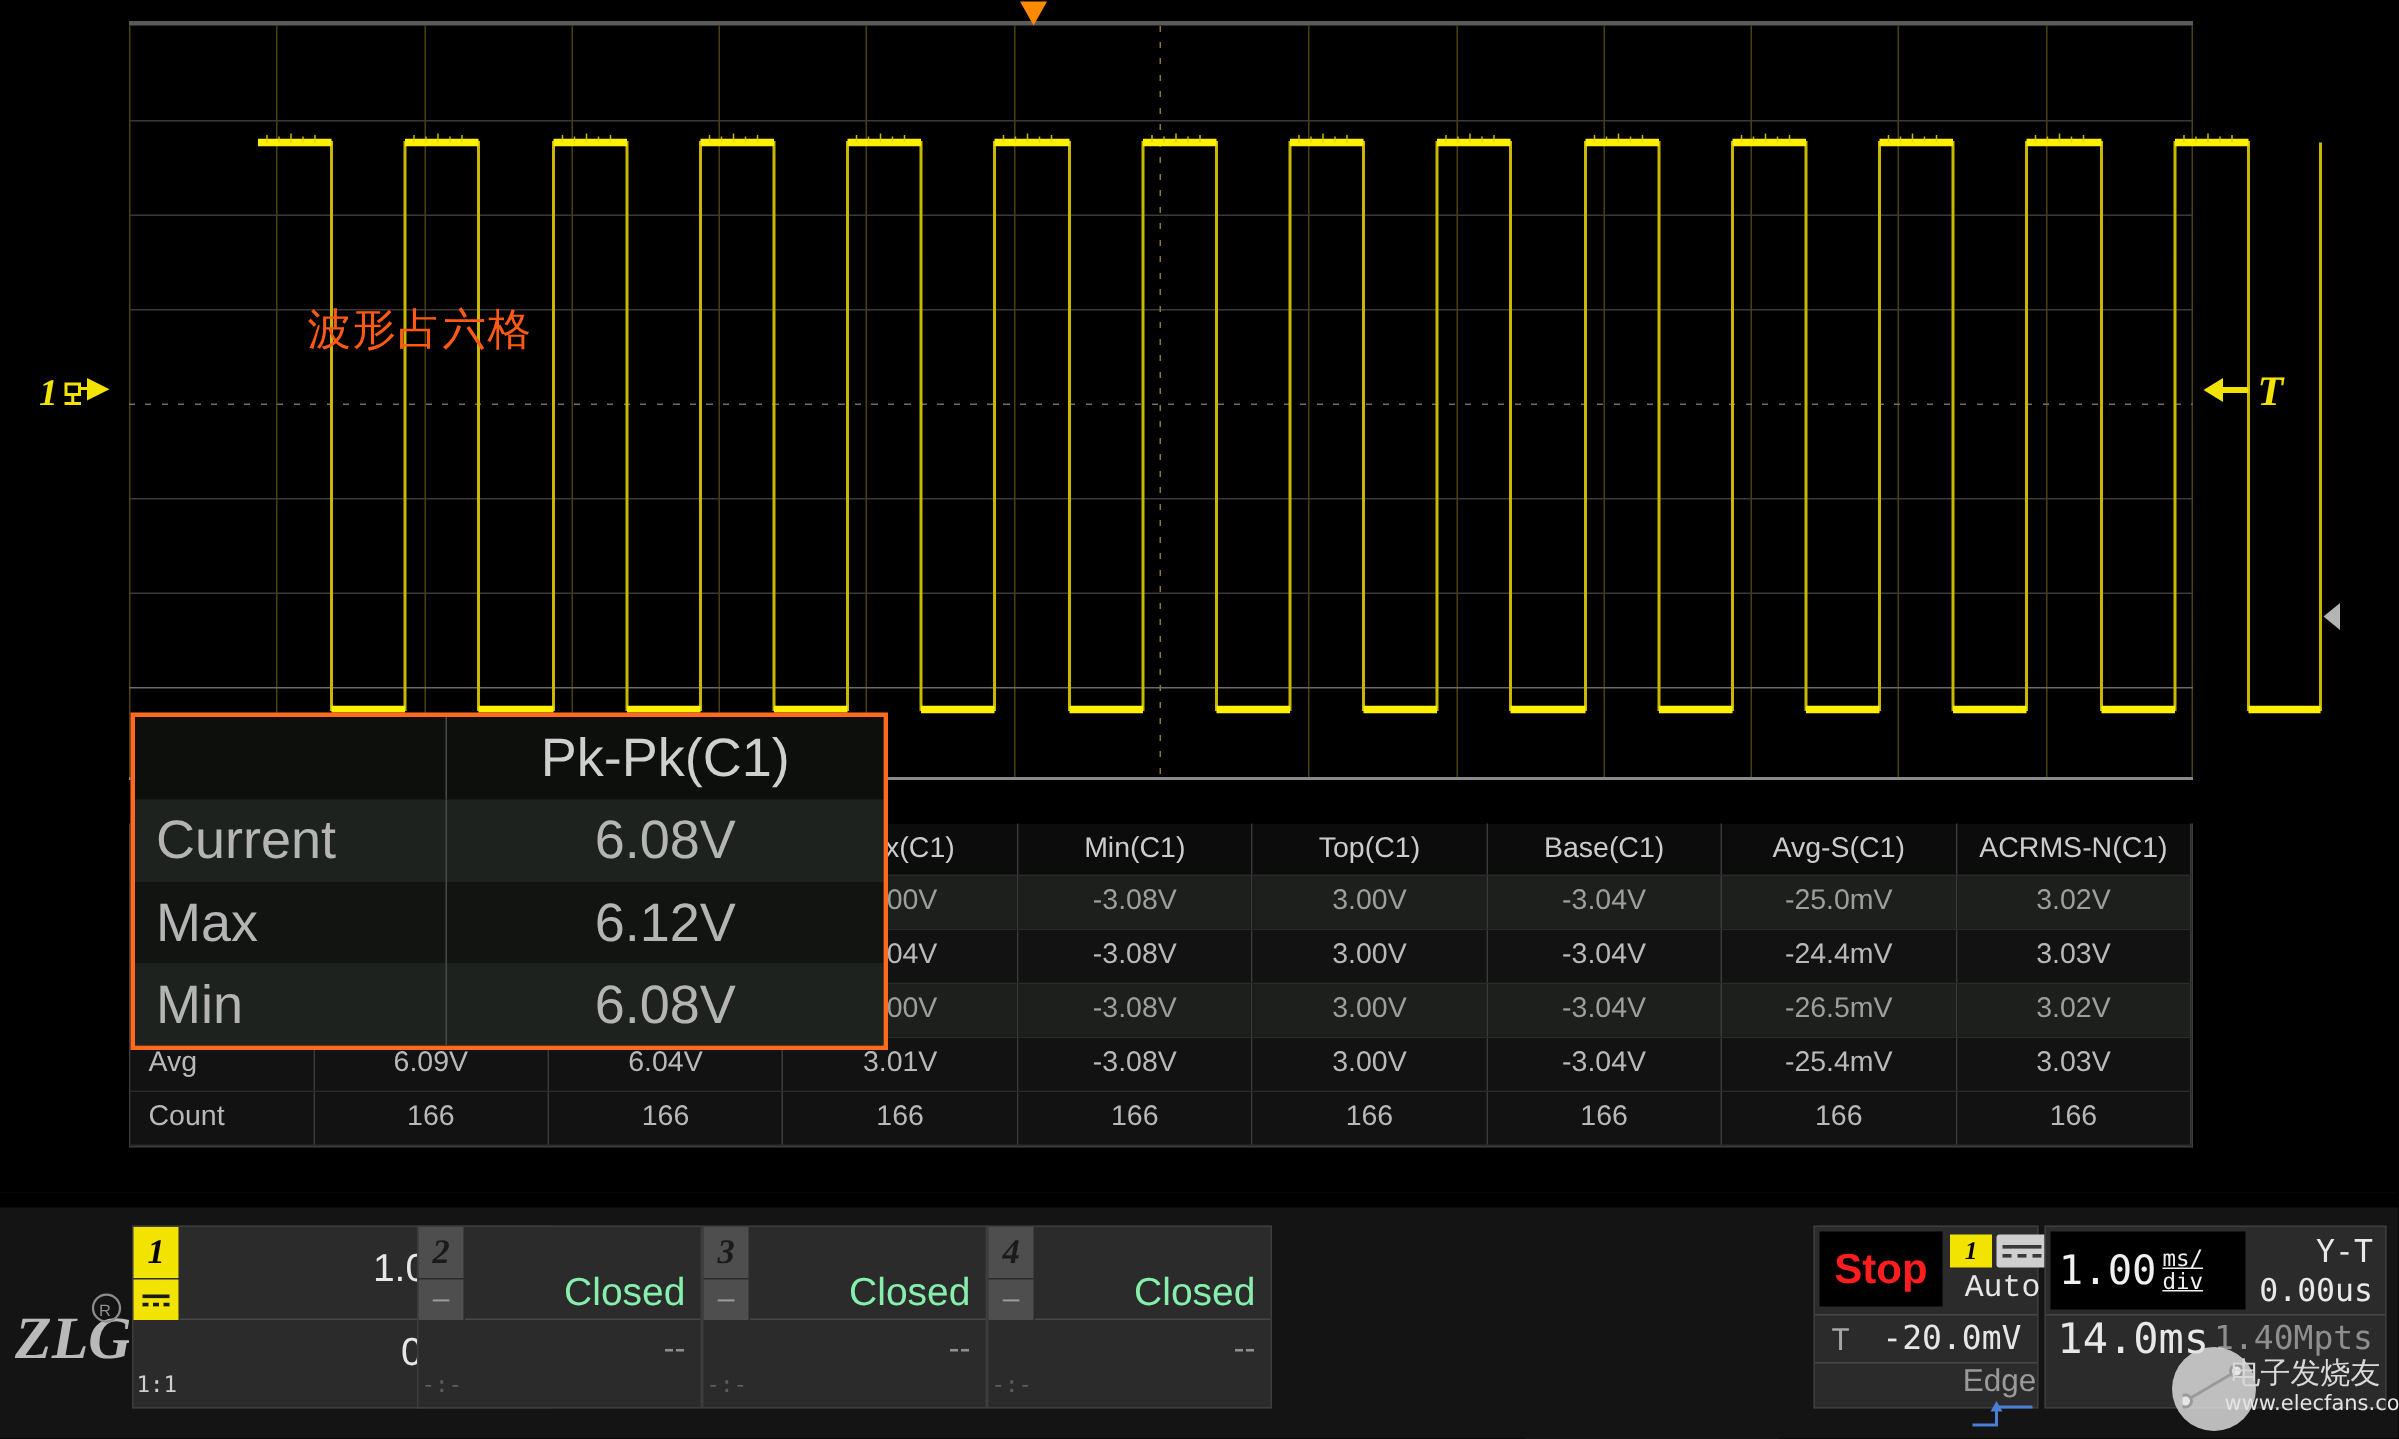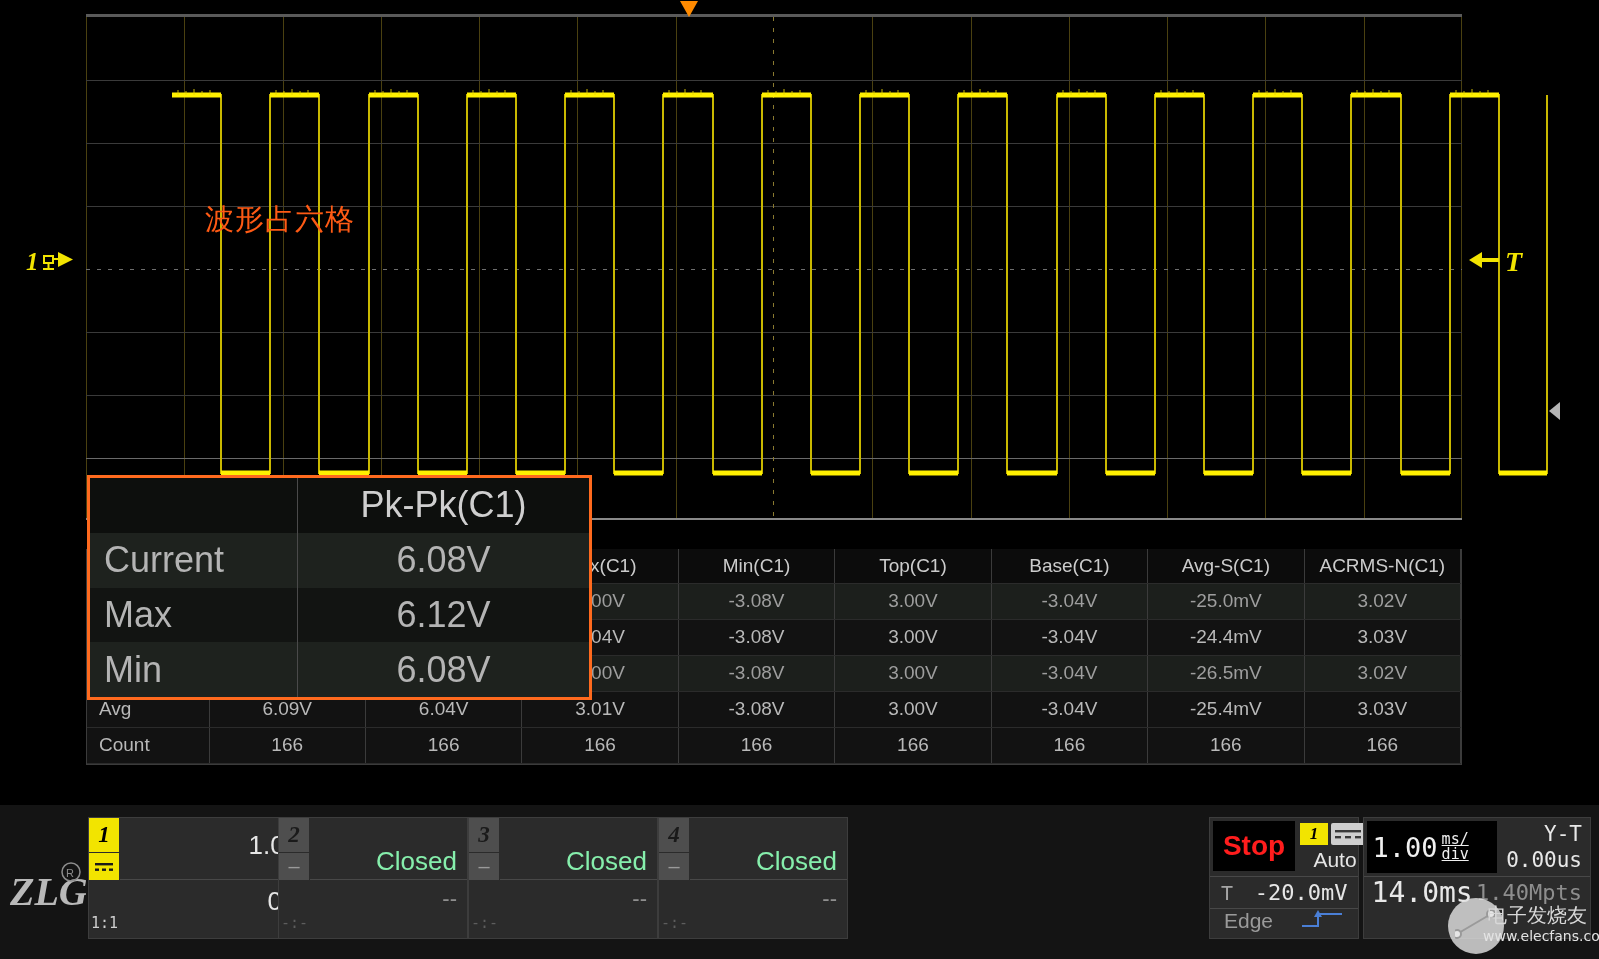--- a/index.html
+++ b/index.html
@@ -138,29 +138,29 @@
   #rpB { width: 249px; margin-left: 4px; }
 
   #stopbox { position:absolute; left:3px; top:3px; width:82px; height:50px; background:#000;
      display:flex; align-items:center; justify-content:center; }
   #stoptext { color:#ff1d1d; font-size:28px; font-weight:bold; }
   #trigbadge { position:absolute; left:90px; top:5px; display:flex; gap:3px; align-items:center; }
   #trigbadge .n { width:28px; height:22px; background:#f2e400; color:#000;
      font:italic bold 17px "Liberation Serif", serif; display:flex; align-items:center; justify-content:center; }
   #trigbadge .cp { width:34px; height:22px; background:#cfcfcf; border-radius:2px; position:relative; }
   #autotext { position:absolute; left:90px; top:30px; width:70px; text-align:center;
-     font-size:21px; color:#e6e6e6; font-family:Liberation Sans, sans-serif; }
+     font-size:21px; color:#e6e6e6; font-family:Liberation Mono, monospace; }
   #trigLvlRow { position:absolute; left:0; right:0; top:58px; height:32px;
      border-top:1px solid #484848; display:flex; align-items:center; }
   #trigLvlRow .k { width:34px; text-align:center; font-size:20px; color:#a5a5a5;
      font-family:"DejaVu Sans Mono", monospace; }
   #trigLvlRow .v { flex:1; text-align:right; padding-right:10px; font-size:22px; color:#e6e6e6;
      font-family:"DejaVu Sans Mono", monospace; }
   #trigTypeRow { position:absolute; left:0; right:0; top:90px; height:30px;
-     border-top:1px solid #484848; display:flex; align-items:flex-start; }
+     border-top:1px solid #484848; display:flex; align-items:flex-end;flex-direction:column; }
   #trigTypeRow .k { padding-left:14px; font-size:21px; color:#9a9a9a; }
   #trigTypeRow .slope { margin-left:26px; }
 
   #tbbox { position:absolute; left:3px; top:3px; width:130px; height:52px; background:#000;
      display:flex; align-items:center; gap:4px; padding-left:6px; }
   #tbval { font-size:27px; color:#f0f0f0; font-family:"DejaVu Sans Mono", monospace; }
   #tbunit { font-size:15px; color:#f0f0f0; line-height:1.0; font-family:"DejaVu Sans Mono", monospace;text-decoration:underline; }
   #ytmode { position:absolute; right:8px; top:4px; font-size:21px; color:#e8e8e8;
      font-family:"DejaVu Sans Mono", monospace; }
   #tdelay { position:absolute; right:8px; top:30px; font-size:21px; color:#e8e8e8;

